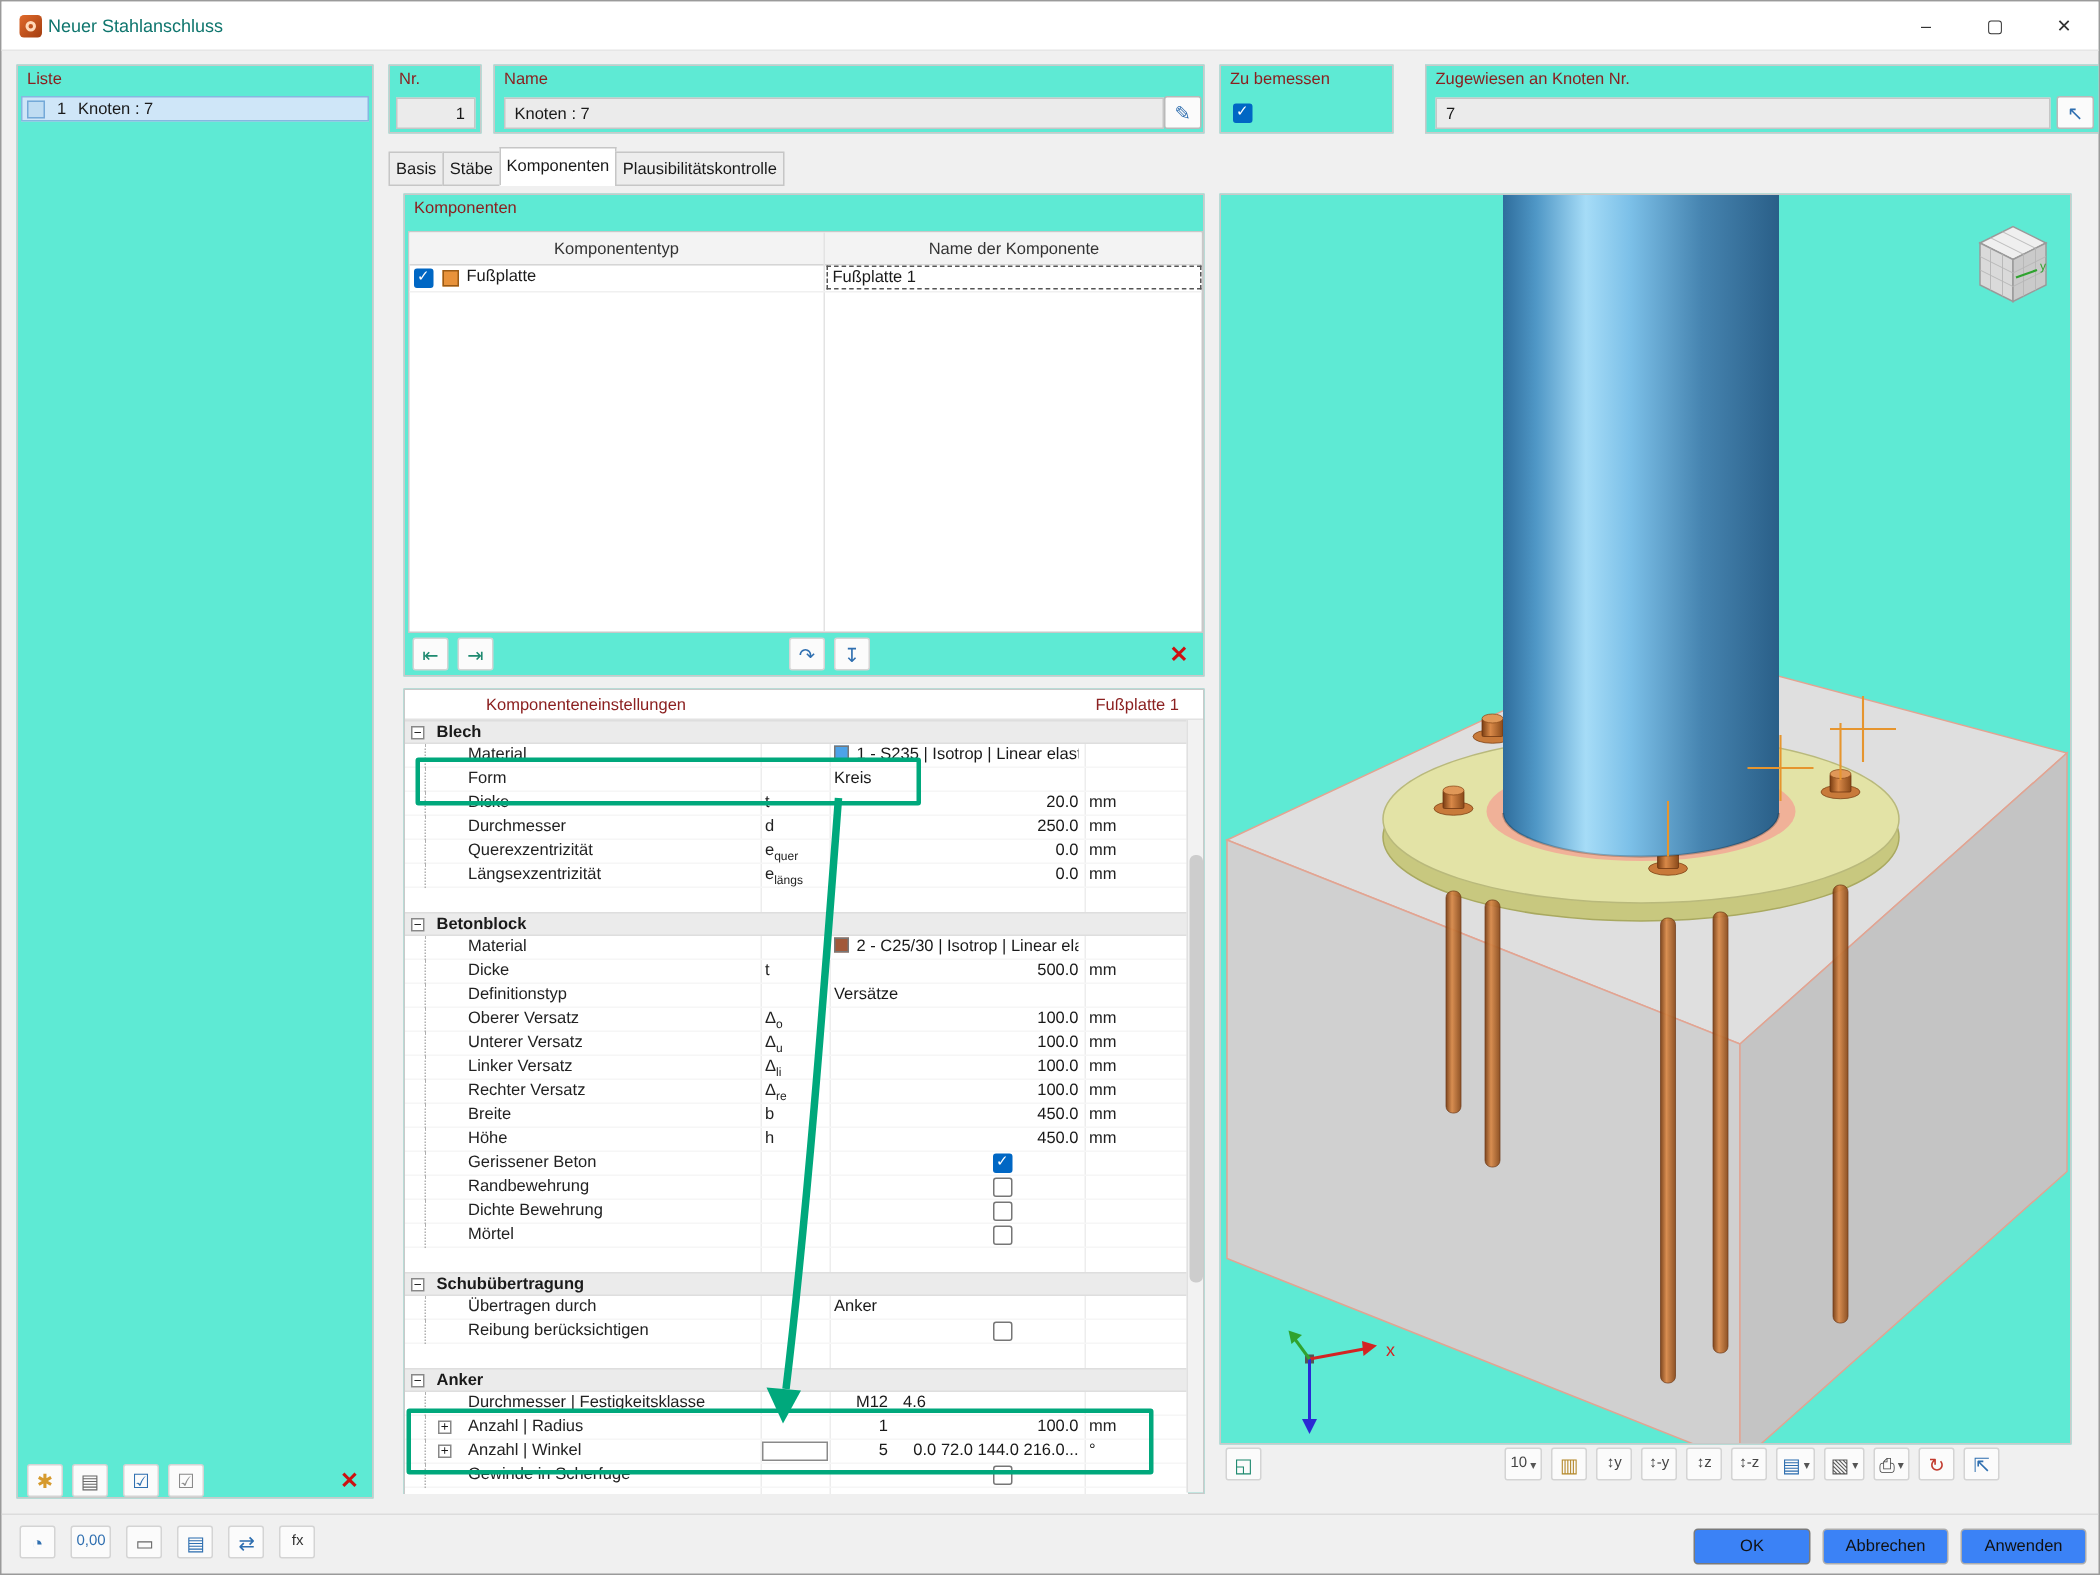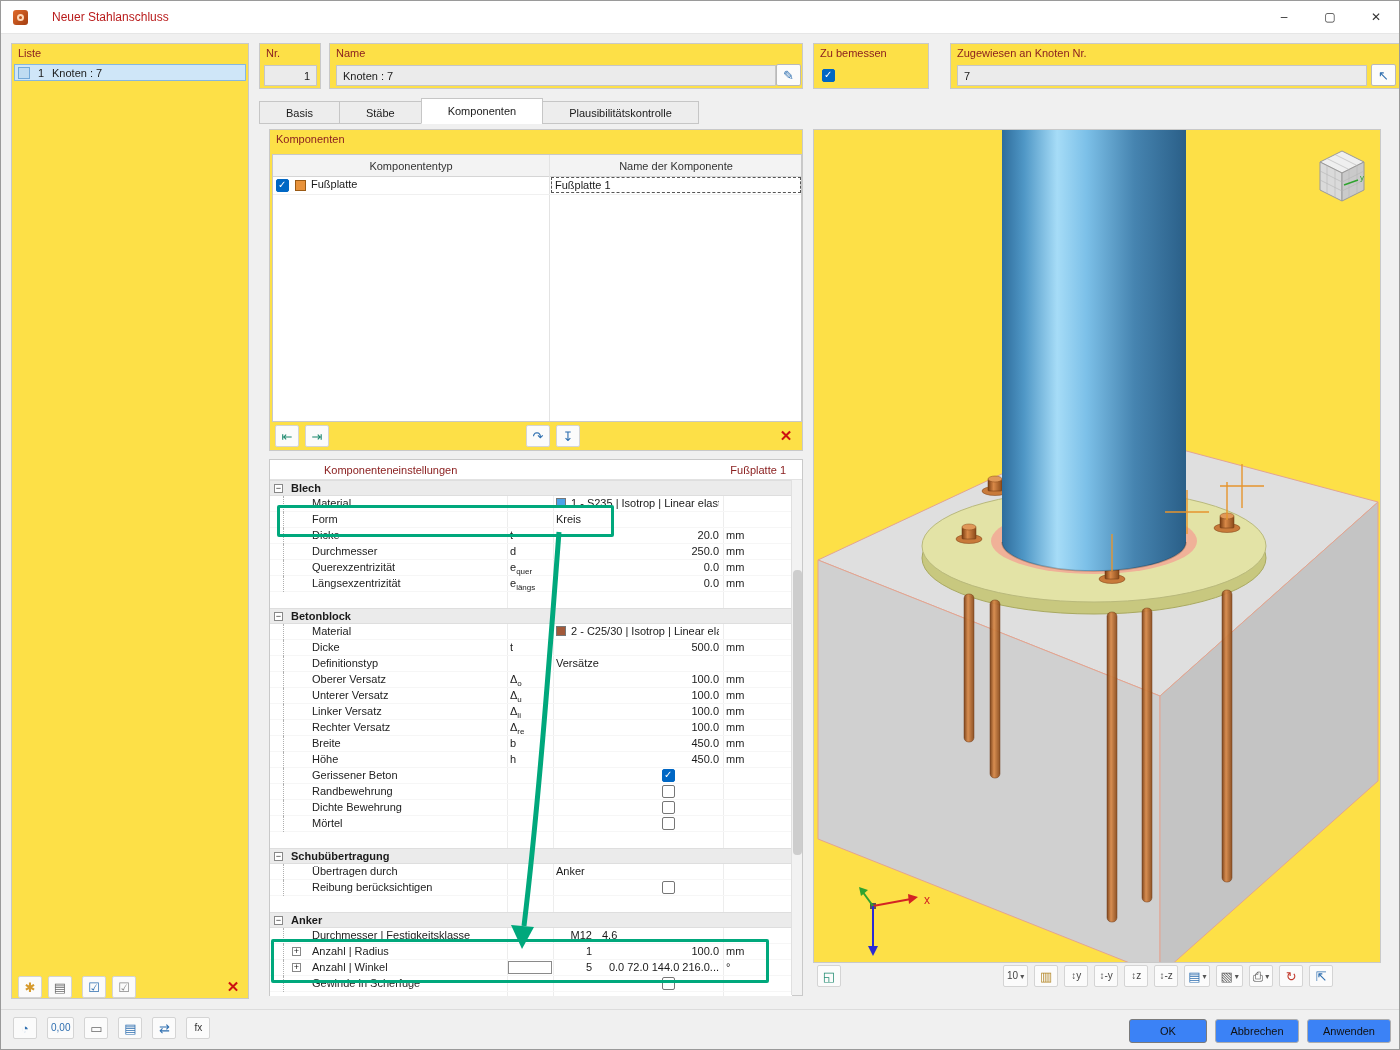--- a/index.html
+++ b/index.html
@@ -2,37 +2,37 @@
 <html><head>
 <meta charset="utf-8">
 <style>
   html,body{margin:0;padding:0;background:#dcdcdc;}
   .app{position:relative;width:1400px;height:1050px;background:#f0f0f0;border:1px solid #9a9a9a;
        box-sizing:border-box;overflow:hidden;font-family:"Liberation Sans",sans-serif;font-size:11px;color:#1a1a1a;}
   
   .titlebar{position:absolute;left:0;top:0;width:100%;height:32px;background:#ffffff;border-bottom:1px solid #e6e6e6;display:flex;align-items:center;}
   .appicon{width:15px;height:15px;margin-left:12px;border-radius:3px;background:linear-gradient(135deg,#e06a2b,#a33d10);position:relative;}
   .appicon::after{content:"";position:absolute;left:4px;top:4px;width:7px;height:7px;border-radius:50%;border:2px solid #ffd9b8;box-sizing:border-box;}
-  .titletext{margin-left:24px;font-size:12px;color:#b91c1c;}
+  .titletext{margin-left:4px;font-size:12px;color:#0f766e;}
   .wctrls{position:absolute;right:0;top:0;height:32px;display:flex;}
   .wbtn{width:46px;height:32px;display:flex;align-items:center;justify-content:center;font-size:12px;color:#333;}
   
-  .panel{position:absolute;background:#fde047;border:1px solid #c9c9c9;box-sizing:border-box;}
+  .panel{position:absolute;background:#5eead4;border:1px solid #c9c9c9;box-sizing:border-box;}
   .sectitle{position:absolute;left:6px;top:3px;color:#8b2020;}
   .field{position:absolute;background:#ebebeb;border:1px solid #c6c6c6;box-sizing:border-box;display:flex;align-items:center;padding:0 6px;height:21px;}
   .field.right{justify-content:flex-end;}
   .iconbtn{position:absolute;width:25px;height:22px;background:#fbfbfb;border:1px solid #b9b9b9;box-sizing:border-box;
            display:flex;align-items:center;justify-content:center;font-size:13px;color:#2f6fb0;border-radius:2px;}
   
   .cb{display:inline-block;position:relative;width:13px;height:13px;border:1px solid #767676;background:#fff;border-radius:2px;box-sizing:border-box;}
   .cb.checked{background:#0067c4;border-color:#0067c4;}
   .cb.checked::after{content:"✓";position:absolute;left:1px;top:-1px;color:#fff;font-size:10px;line-height:12px;}
   
   .tabstrip{position:absolute;left:258px;top:97px;height:26px;display:flex;align-items:flex-end;}
-  .tab{height:23px;line-height:22px;padding:0 26px;background:#ededed;border:1px solid #c6c6c6;margin-right:-1px;box-sizing:border-box;white-space:nowrap;}
+  .tab{height:23px;line-height:22px;padding:0 4px;background:#ededed;border:1px solid #c6c6c6;margin-right:-1px;box-sizing:border-box;white-space:nowrap;}
   .tab.active{background:#fff;height:26px;line-height:25px;border-bottom-color:#fff;}
   
   .ktable{position:absolute;left:2px;top:24px;width:530px;height:268px;border:1px solid #c8c8c8;box-sizing:border-box;background:#fff;}
   .khead{position:absolute;left:0;top:0;width:100%;height:22px;background:#f3f3f3;border-bottom:1px solid #d5d5d5;box-sizing:border-box;}
   .khead .hc{position:absolute;top:0;height:22px;line-height:22px;text-align:center;color:#333;}
   .kvsep{position:absolute;left:276px;top:0;bottom:0;width:1px;background:#e3e3e3;}
   .krow{position:absolute;left:0;top:22px;width:100%;height:17px;border-bottom:1px solid #f0f0f0;}
   
   .tbar{position:absolute;display:flex;gap:6px;}
   .tbtn{min-width:24px;height:22px;background:#fbfbfb;border:1px solid #d4d4d4;border-radius:2px;box-sizing:border-box;

